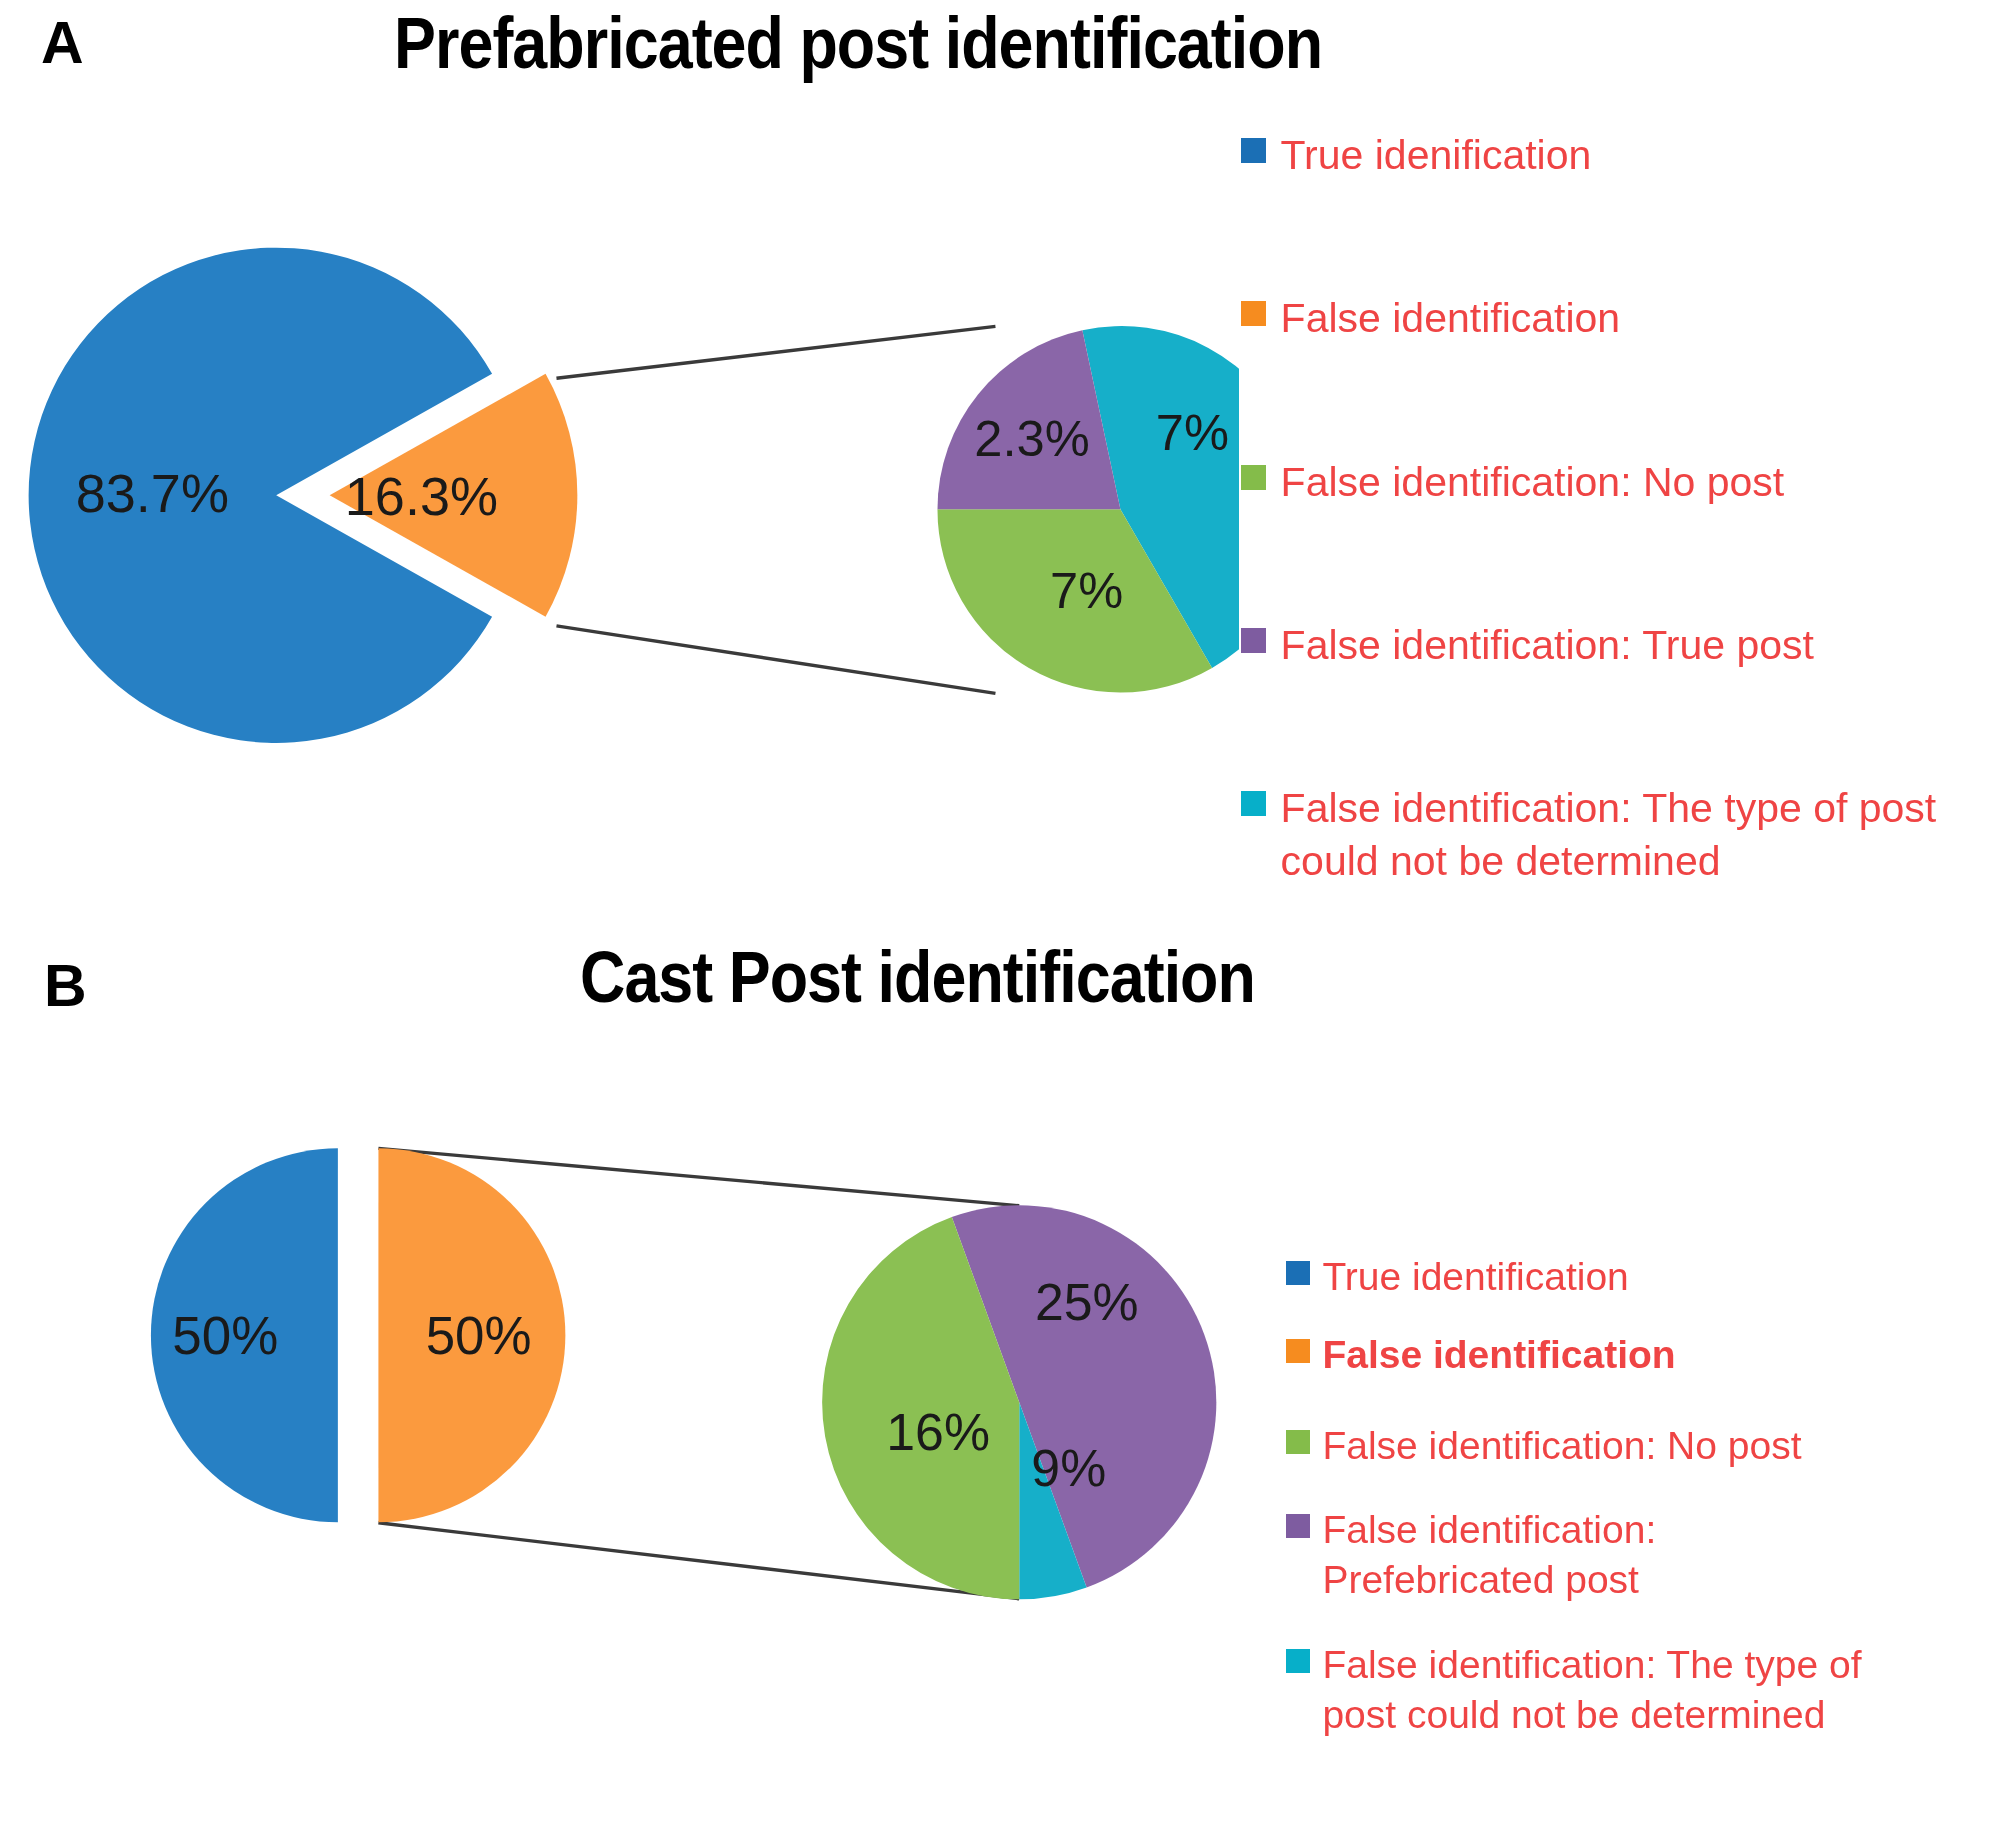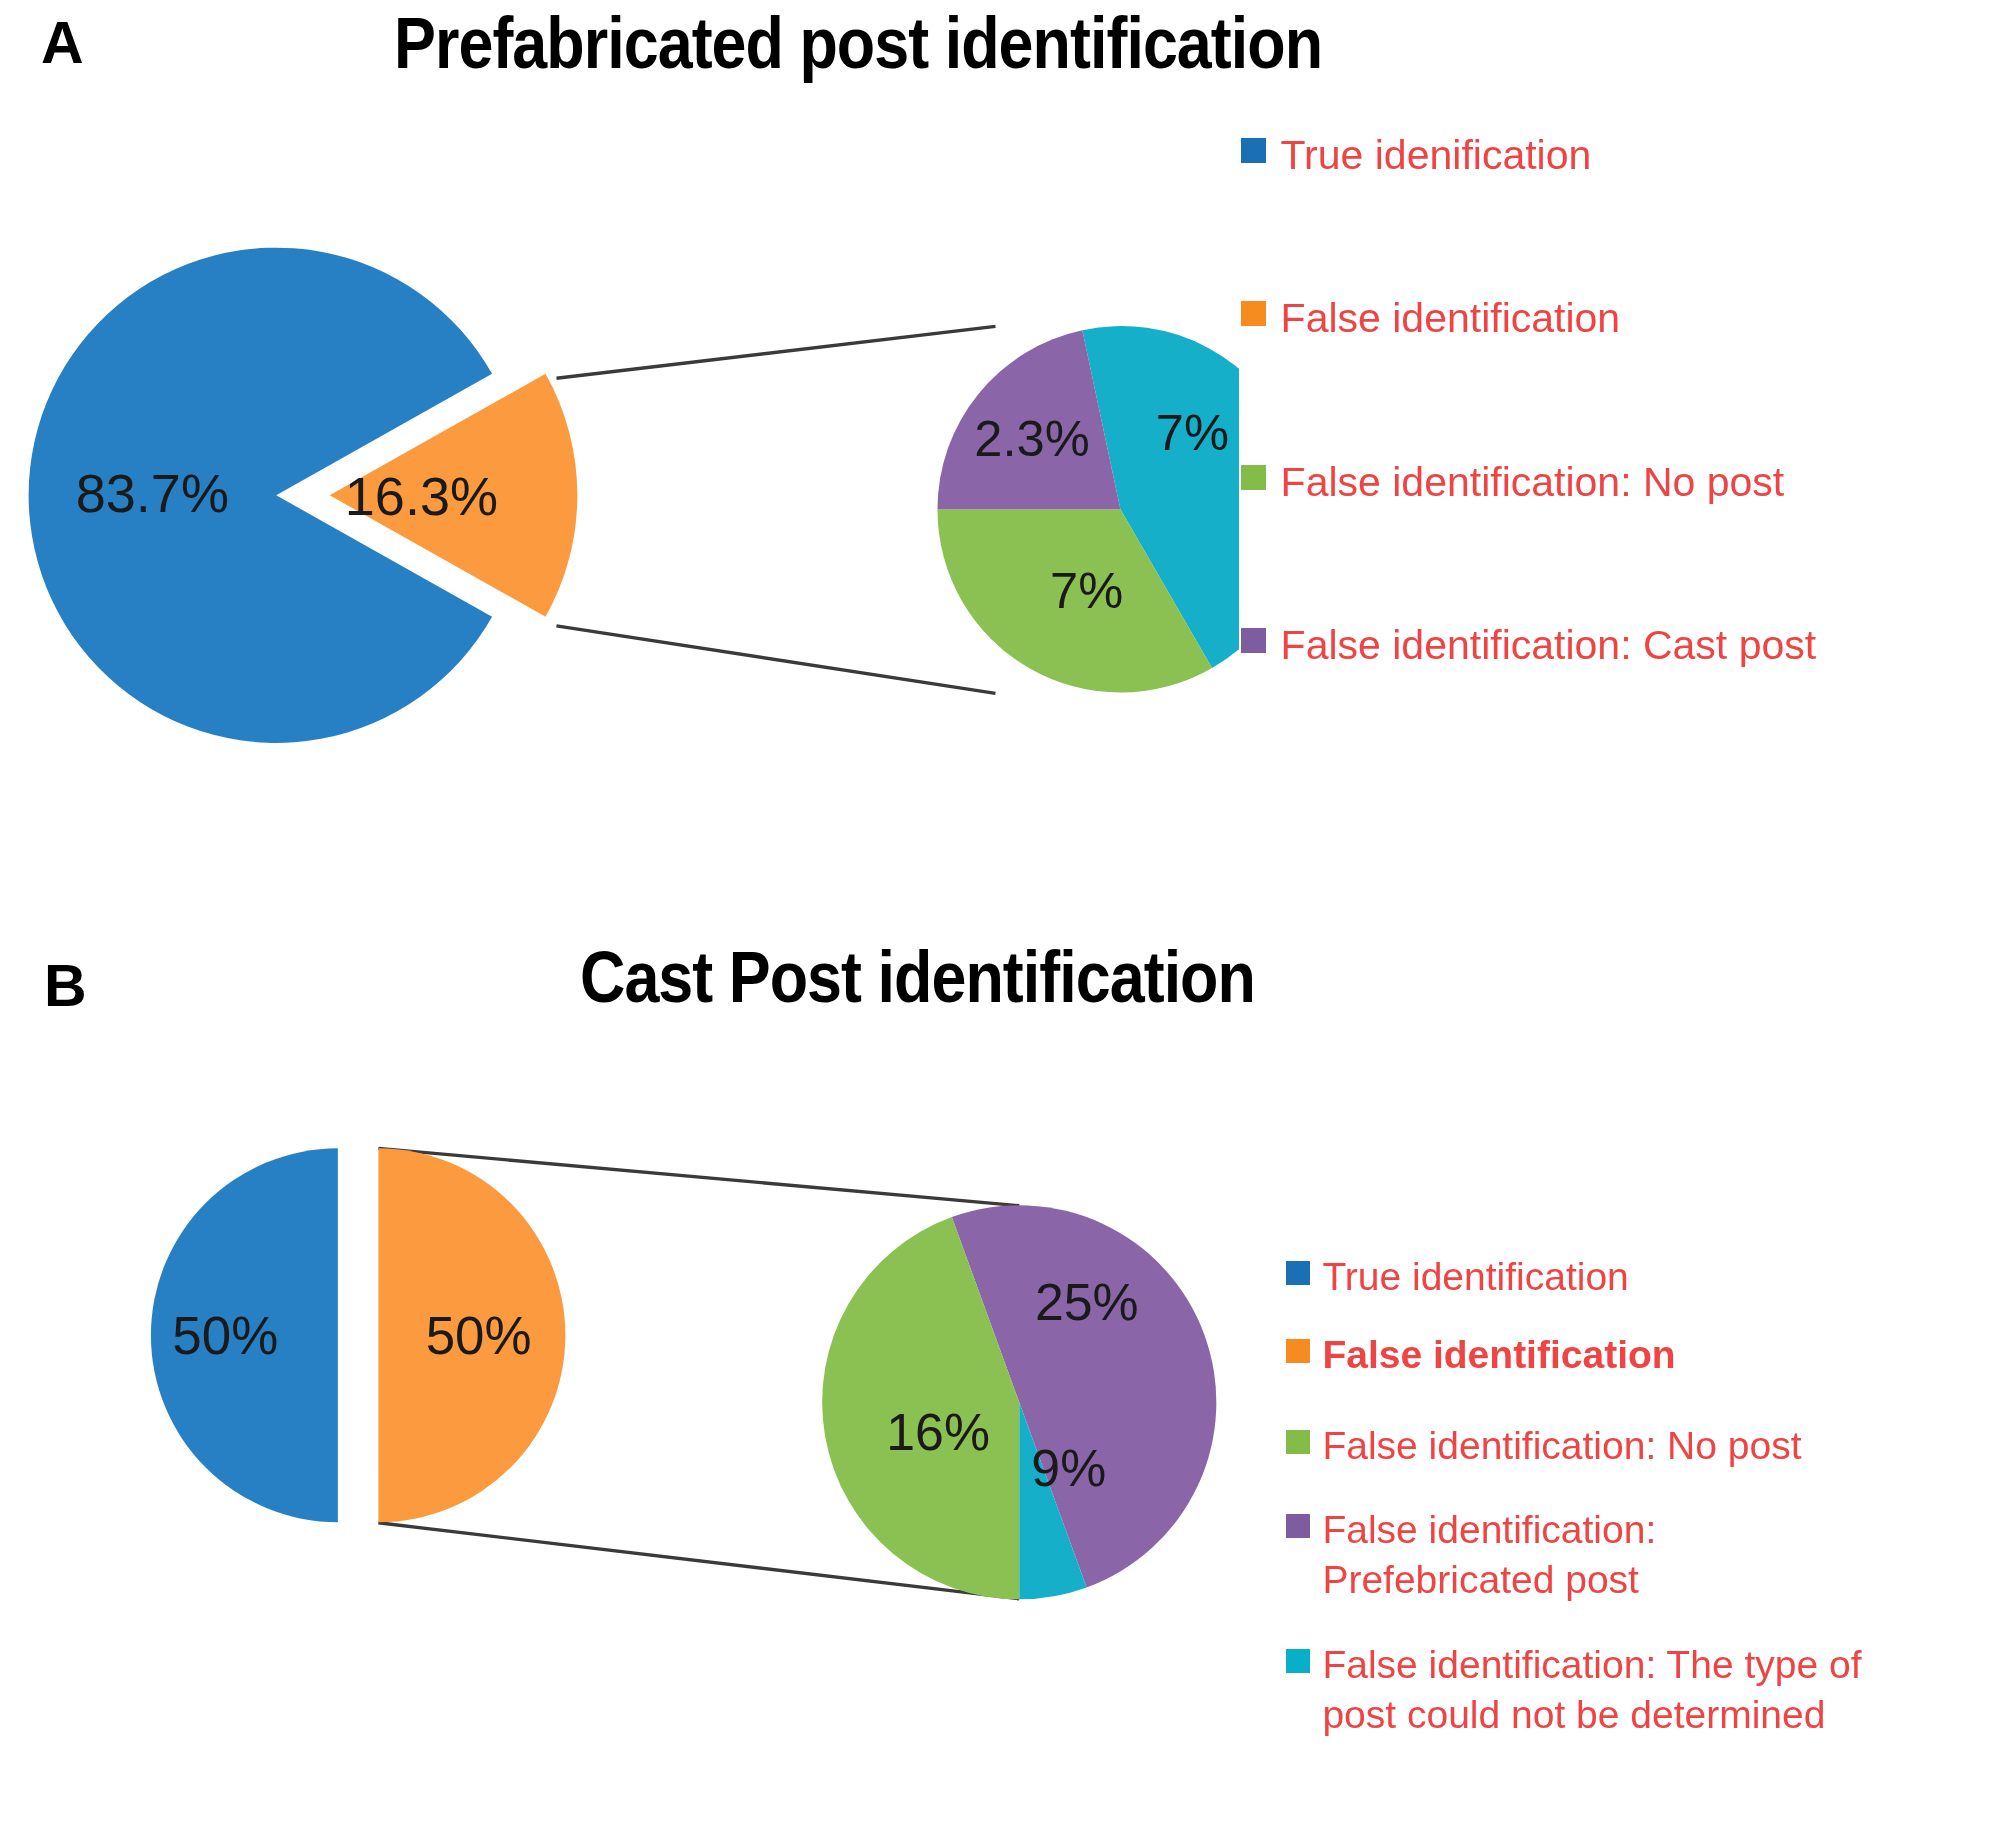--- a/index.html
+++ b/index.html
@@ -128,23 +128,28 @@
       <span class="legend-label">False identification</span>
     </div>
 
     <div class="legend-item" style="top:327px; left:0px;">
       <span class="legend-swatch" style="background:#84BC4A;"></span>
       <span class="legend-label">False identification: No post</span>
     </div>
 
     <div class="legend-item" style="top:490px; left:0px;">
       <span class="legend-swatch" style="background:#7E5CA0;"></span>
-      <span class="legend-label">False identification: Cast post</span>
-    </div>
-
+      <span class="legend-label">False identification: True post</span>
+    </div>
+
+    <div class="legend-item" style="top:653px; left:0px;">
+      <span class="legend-swatch" style="background:#07AFC9;"></span>
+      <span class="legend-label">False identification: The type of post
+could not be determined</span>
+    </div>
   </div>
 </section>
 
 <section class="panel" id="panel-b">
 
   <div class="panel-letter" style="left:44px; top:34px;">B</div>
 
   <div class="panel-title" style="left:580px; top:17px;">Cast Post identification</div>
 
   <svg class="chart-svg" width="1267" height="900" viewBox="0 0 2250 1598">

